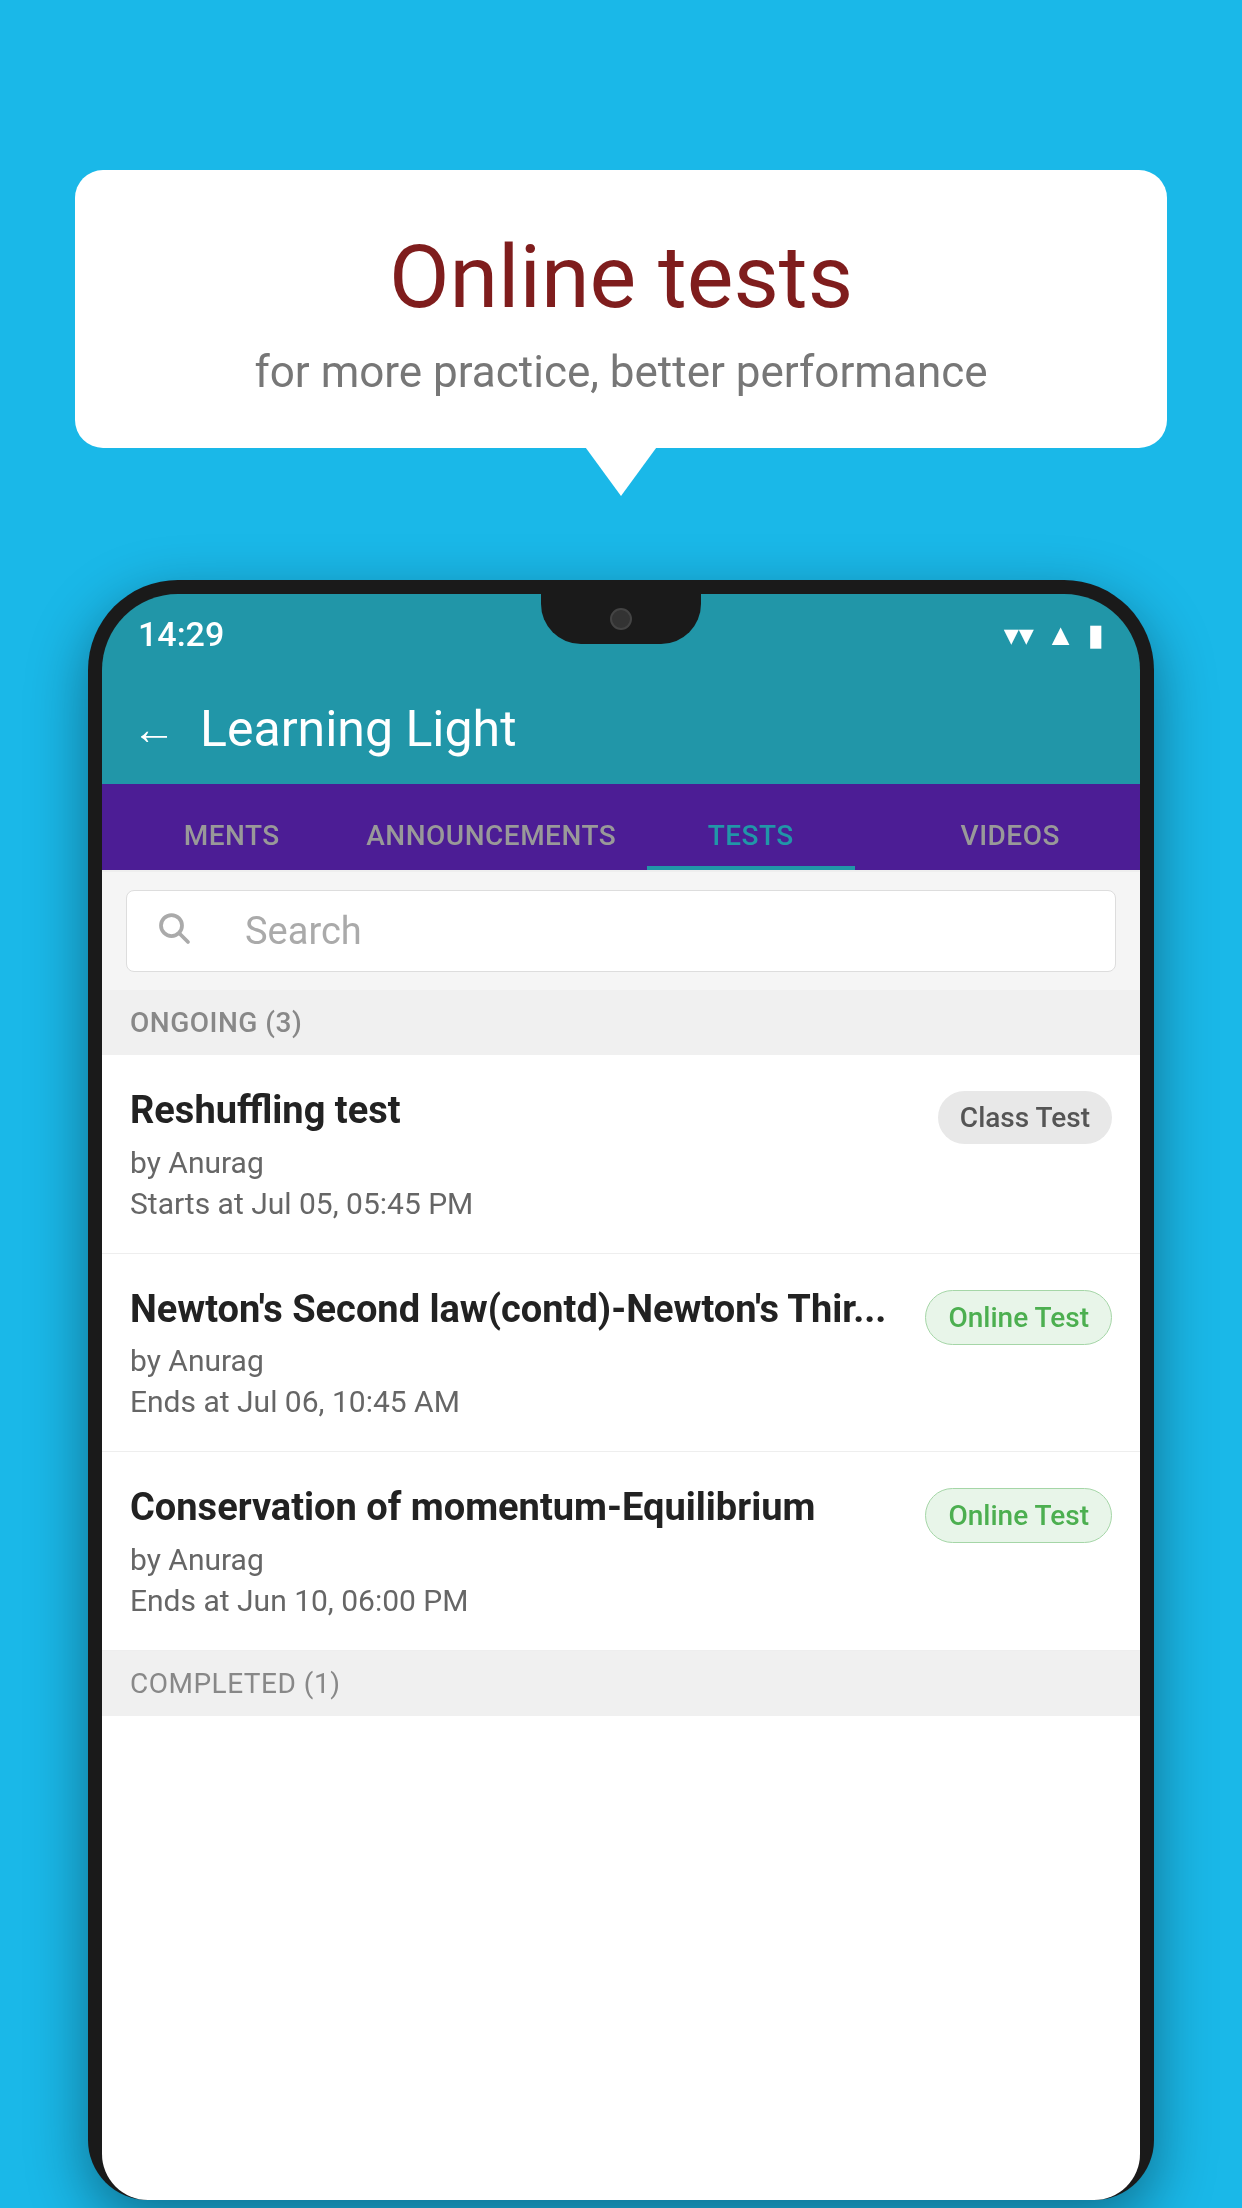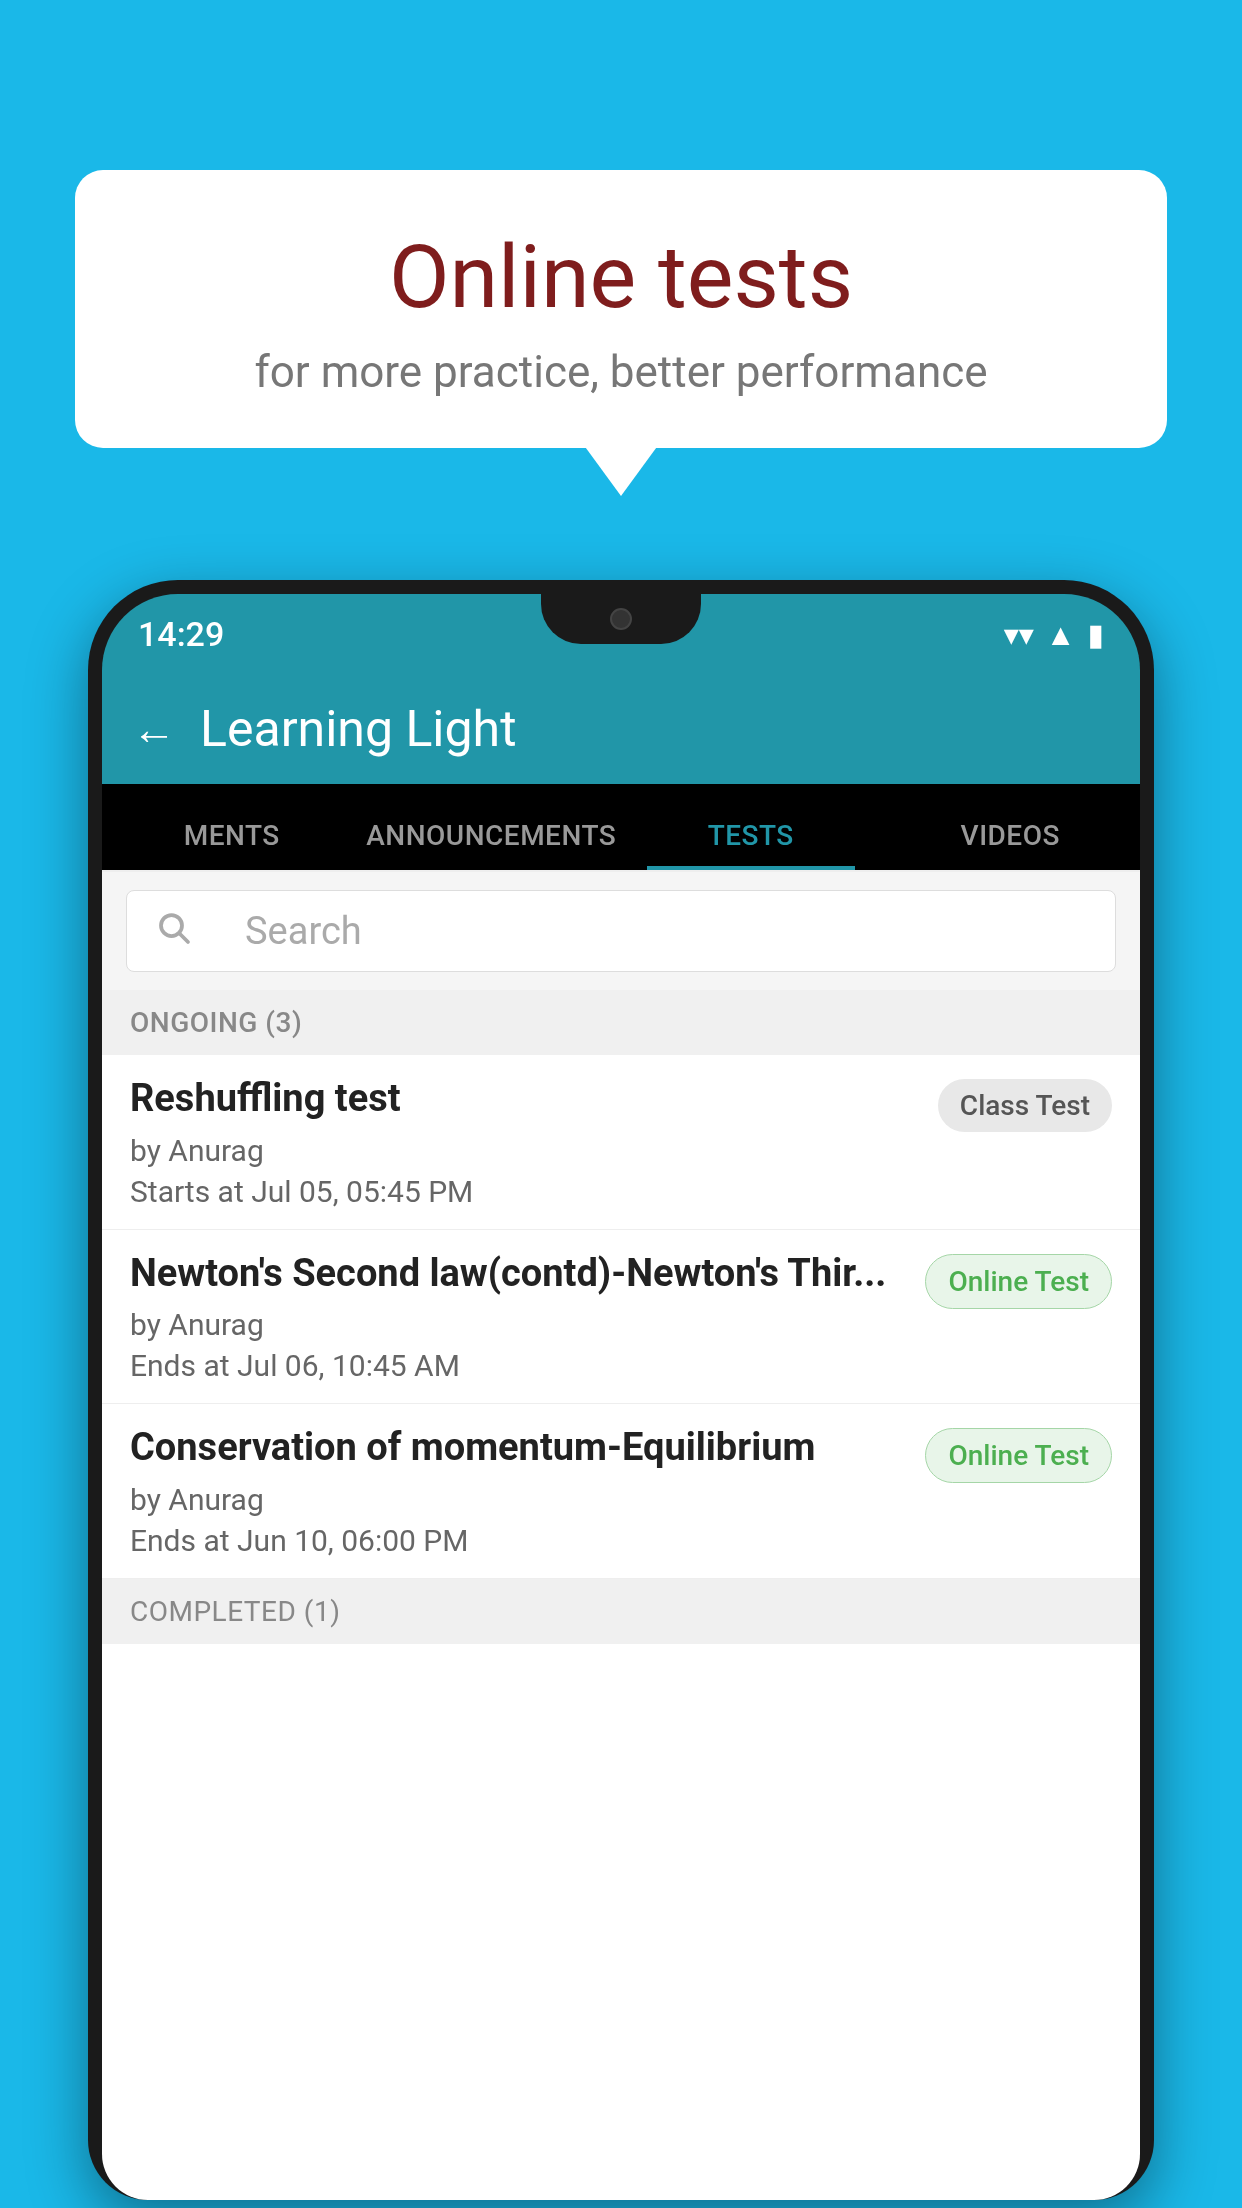--- a/index.html
+++ b/index.html
@@ -138,21 +138,21 @@
       cursor: pointer;
     }
     .app-title {
       color: white;
       font-size: 50px;
       font-weight: 400;
     }
 
     
     .tabs-bar {
-      background: #000000;
+      background: #4c1d95;
       display: flex;
       border-bottom: 2px solid #eee;
       height: 88px;
       align-items: flex-end;
     }
     .tab-item {
       flex: 1;
       text-align: center;
       padding-bottom: 18px;
       font-size: 28px;
@@ -210,21 +210,21 @@
       font-weight: 500;
       letter-spacing: 0.5px;
     }
 
     
     .test-list {
       background: white;
     }
 
     .test-item {
-      padding: 20px 28px;
+      padding: 32px 28px;
       border-bottom: 1px solid #eee;
       display: flex;
       align-items: flex-start;
       cursor: pointer;
     }
 
     .test-info {
       flex: 1;
       padding-right: 20px;
     }

